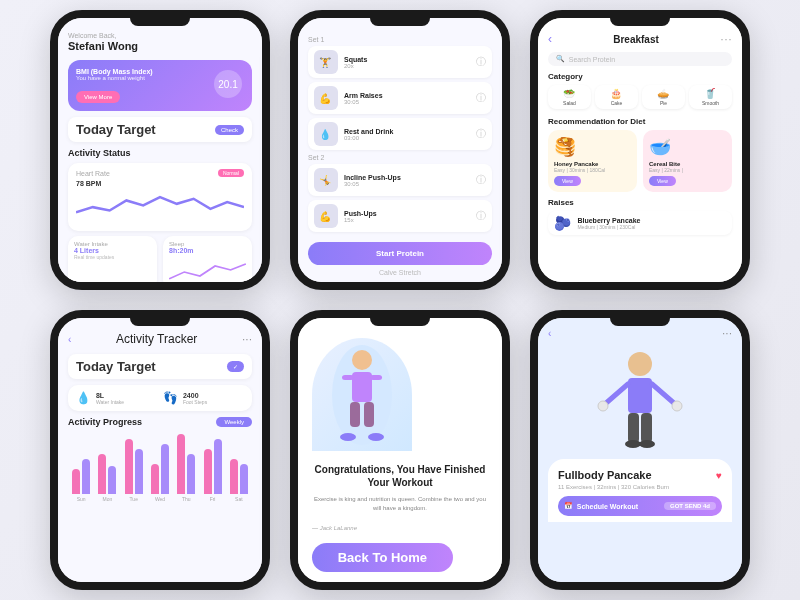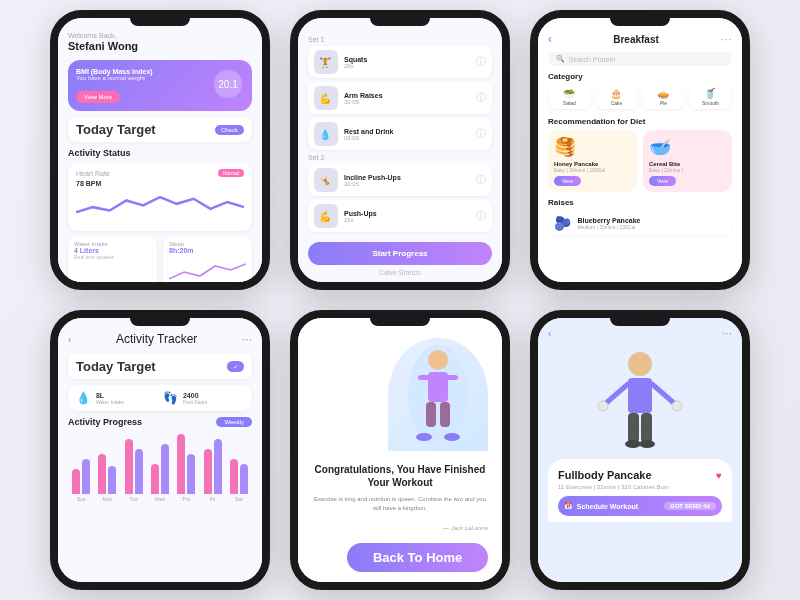--- a/index.html
+++ b/index.html
@@ -320,21 +320,21 @@
     }
     .bar.pink { background: #f472b6; }
     .bar.purple { background: #a78bfa; }
     .bar-day { font-size: 5px; color: #aaa; }
 
     
     .phone5 .phone-content {
       background: white;
       display: flex;
       flex-direction: column;
-      align-items: flex-end;
+      align-items: flex-start;
       justify-content: center;
       padding: 20px 14px 10px;
     }
     .congrats-illustration {
       width: 100px;
       height: 120px;
       background: linear-gradient(135deg, #e8f0ff, #d0e8ff);
       border-radius: 50% 50% 0 0;
       display: flex;
       align-items: center;
@@ -502,21 +502,21 @@
 
       <div class="exercise-item">
         <div class="exercise-thumb">💪</div>
         <div class="exercise-info">
           <div class="exercise-name">Push-Ups</div>
           <div class="exercise-reps">15x</div>
         </div>
         <span class="exercise-info-icon">ⓘ</span>
       </div>
 
-      <button class="start-btn">Start Progress</button>
+      <button class="start-btn">Start Protein</button>
       <div style="font-size:7px;color:#bbb;text-align:center;margin-top:4px;">Calve Stretch</div>
     </div>
   </div>
 
   <div class="phone phone3">
     <div class="phone-content">
       <div class="breakfast-header">
         <span style="font-size:12px;color:#8b7cf8;cursor:pointer;">‹</span>
         <span class="breakfast-title">Breakfast</span>
         <span style="font-size:12px;color:#aaa;cursor:pointer;">···</span>

